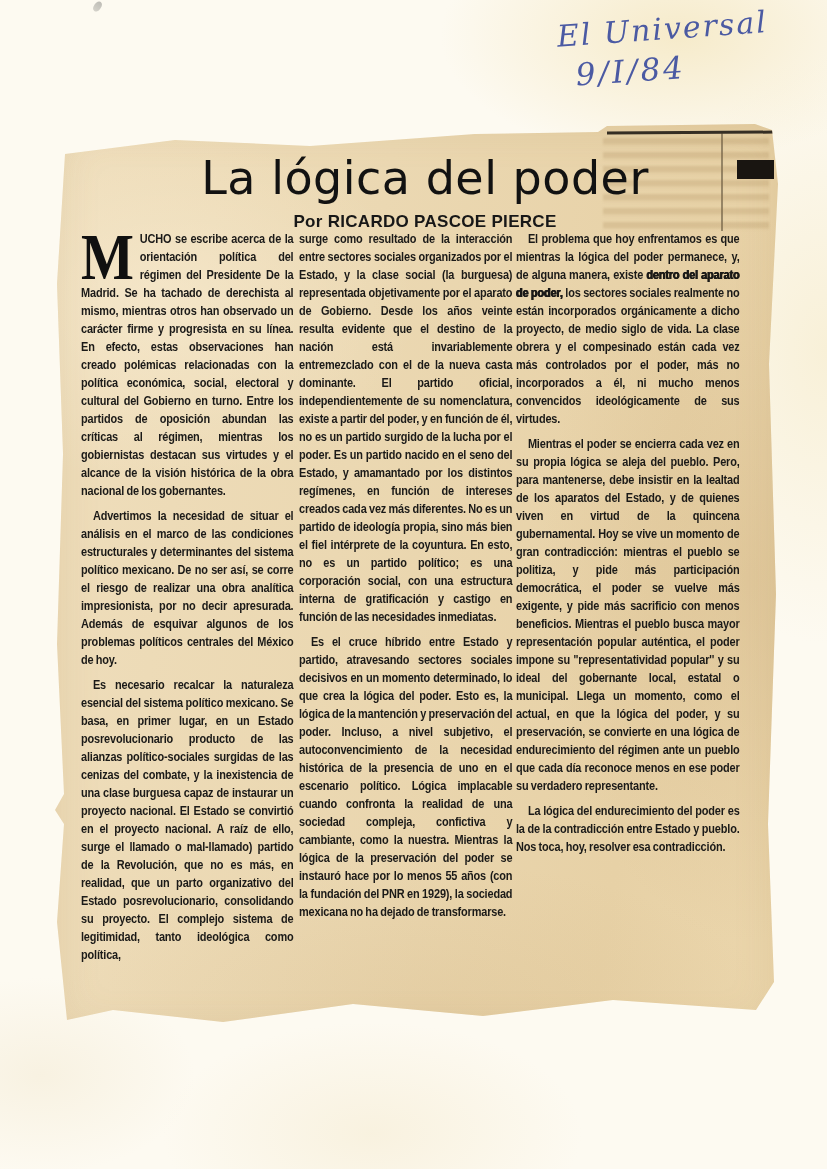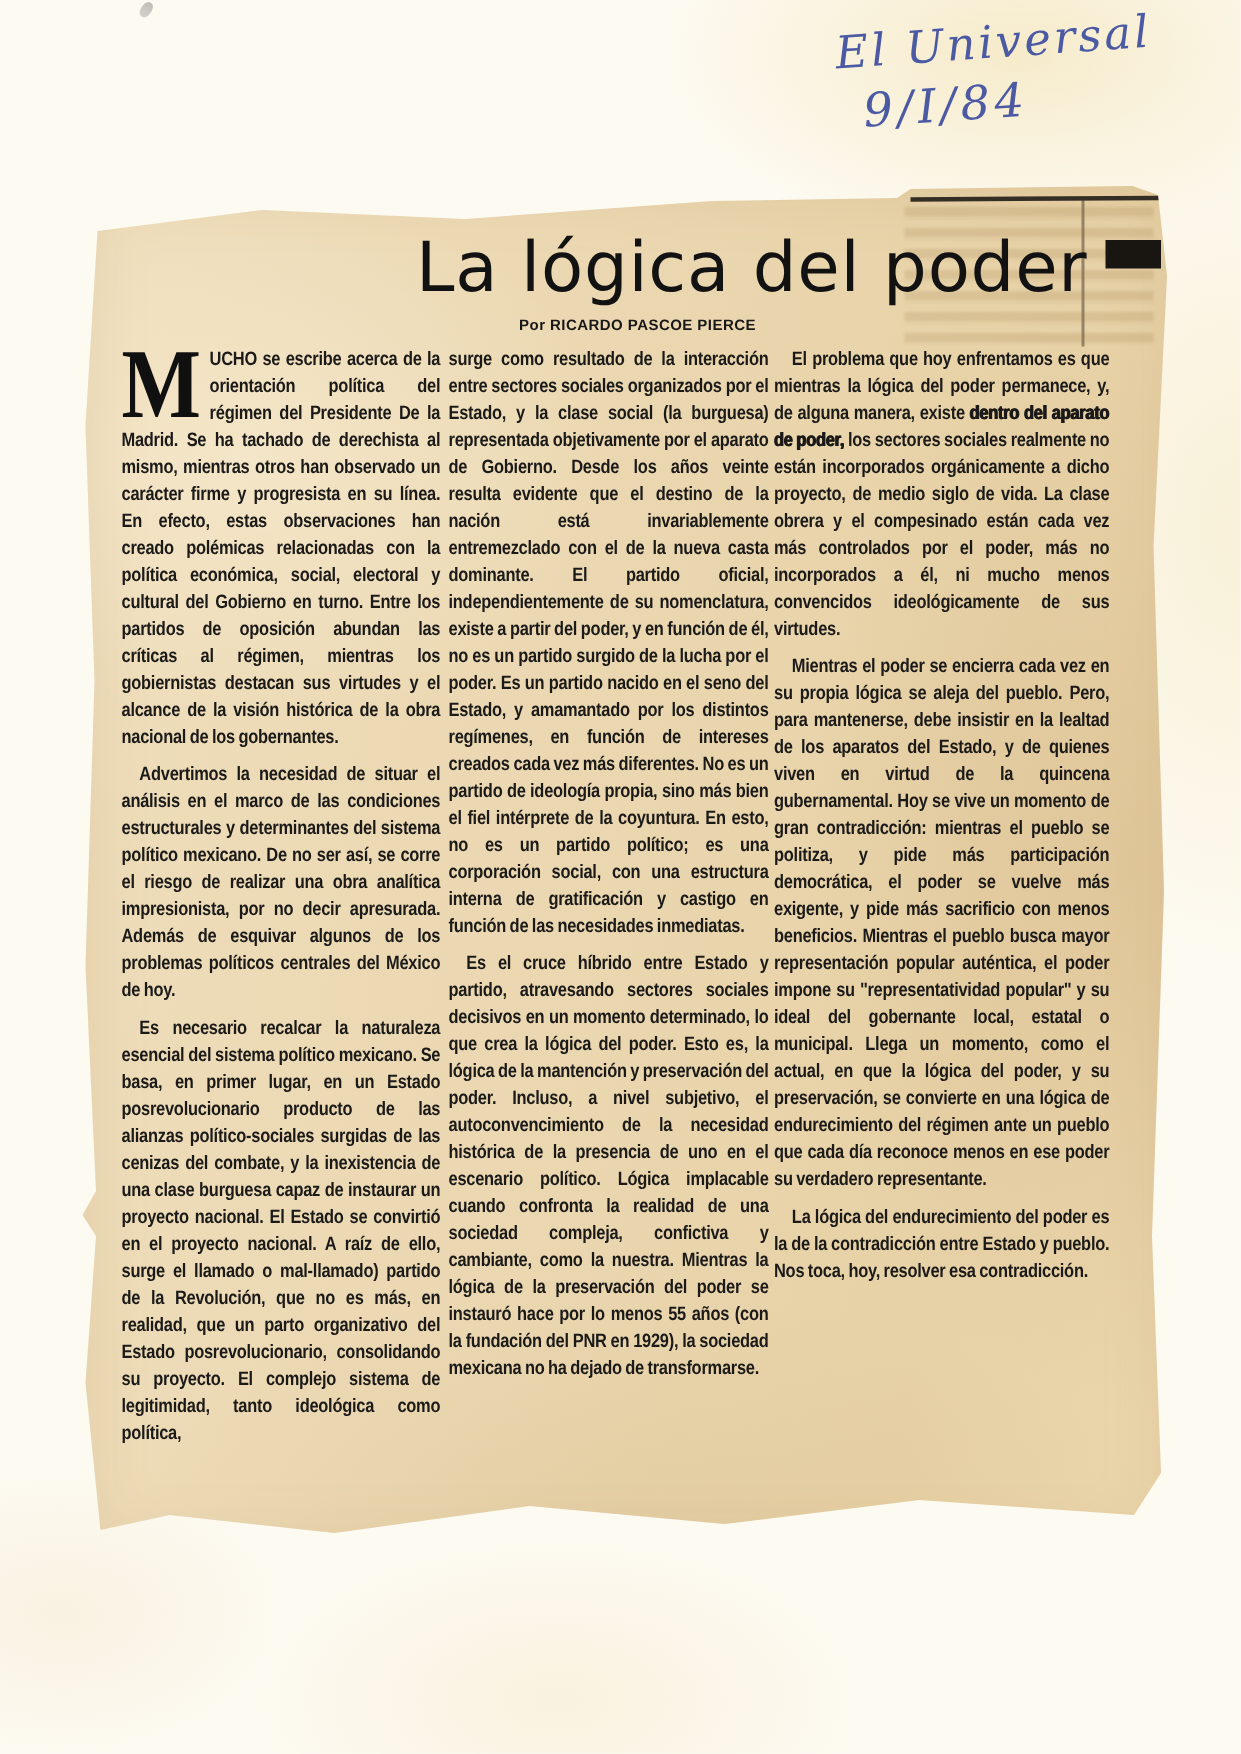--- a/index.html
+++ b/index.html
@@ -33,25 +33,25 @@
       298px 880px,168px 898px,58px 886px,12px 896px,2px 798px,9px 700px,0px 686px,9px 670px,2px 520px,
       8px 330px,2px 160px);
     box-shadow:inset 0 0 45px rgba(160,120,60,0.18);
   }
   .rule-top{position:absolute;left:552px;top:7px;width:167px;height:3px;background:#352e24;transform:rotate(-0.3deg);}
   .vline{position:absolute;left:666px;top:9px;width:2px;height:98px;background:rgba(70,58,40,.5);}
   .ghost{position:absolute;left:548px;top:14px;width:166px;height:92px;
     background:repeating-linear-gradient(to bottom, rgba(140,105,50,0.30) 0 6px, rgba(140,105,50,0.08) 6px 9px, transparent 9px 14px);
     filter:blur(1.1px);opacity:.55;}
   .black-bar{position:absolute;left:682px;top:36px;width:37px;height:19px;background:#191511;}
-  .title{position:absolute;left:70px;top:28px;width:600px;text-align:right;
+  .title{position:absolute;left:70px;top:28px;width:600px;text-align:center;
     font-family:"DejaVu Sans", sans-serif;font-weight:normal;font-size:46px;line-height:52px;
     color:#121212;letter-spacing:0.5px;}
   .byline{position:absolute;left:70px;top:88px;width:600px;text-align:center;
-    font-weight:bold;font-size:10px;letter-spacing:.3px;color:#171717;}
+    font-weight:bold;font-size:17px;letter-spacing:.3px;color:#171717;}
   .col{position:absolute;top:106px;font-weight:bold;font-size:12.9px;line-height:18px;
     letter-spacing:-0.2px;word-spacing:-0.6px;text-align:justify;color:#1b1a18;
     transform:scaleX(0.85);transform-origin:0 0;}
   #col1{left:26px;width:250px;}
   #col2{left:244px;width:251px;}
   #col3{left:461px;width:263px;}
   .col p{margin:0;}
   .col p.ind{text-indent:14px;}
   .col p + p{margin-top:7px;}
   .dropcap{float:left;font-family:"Liberation Serif", serif;font-weight:bold;

